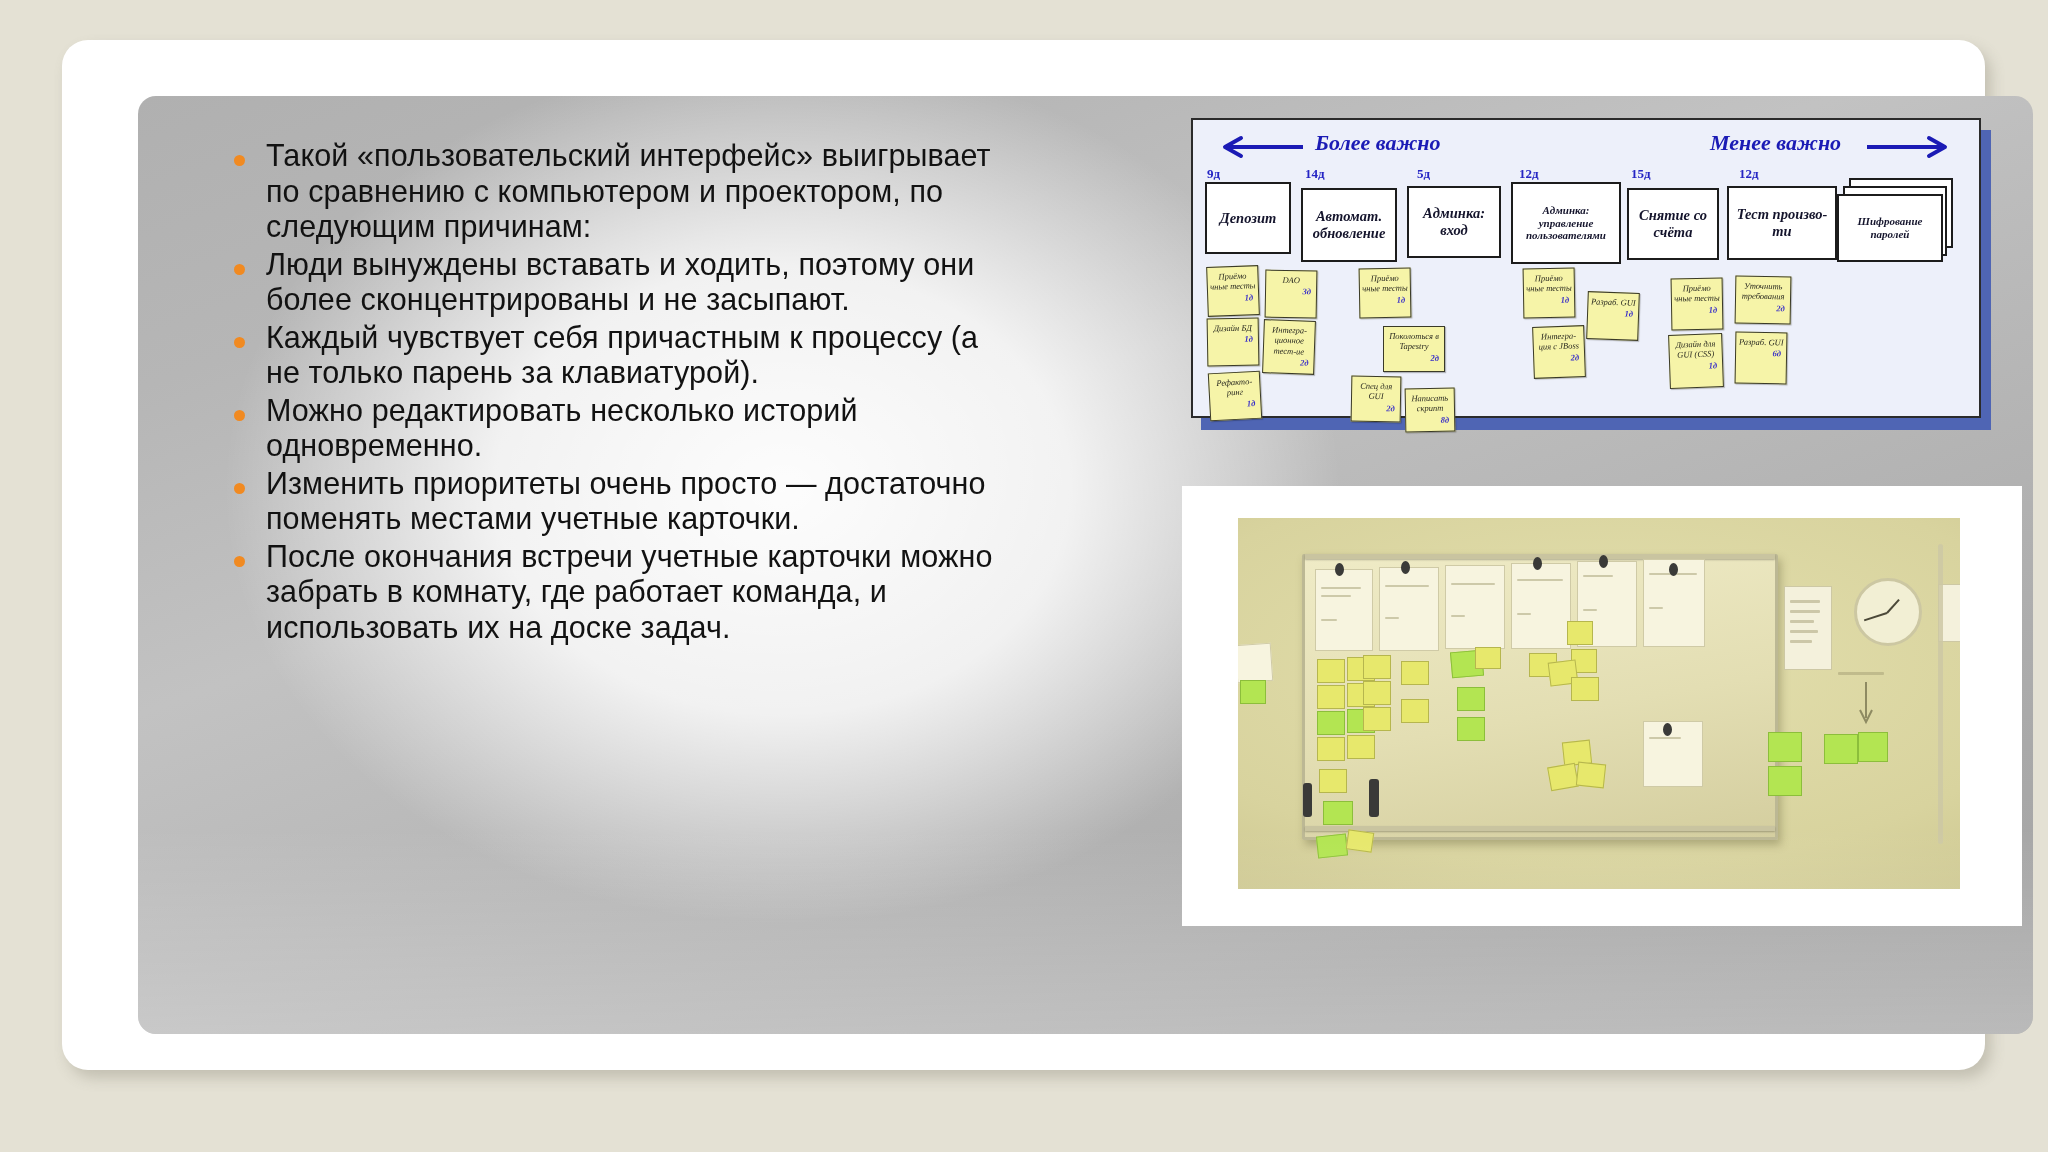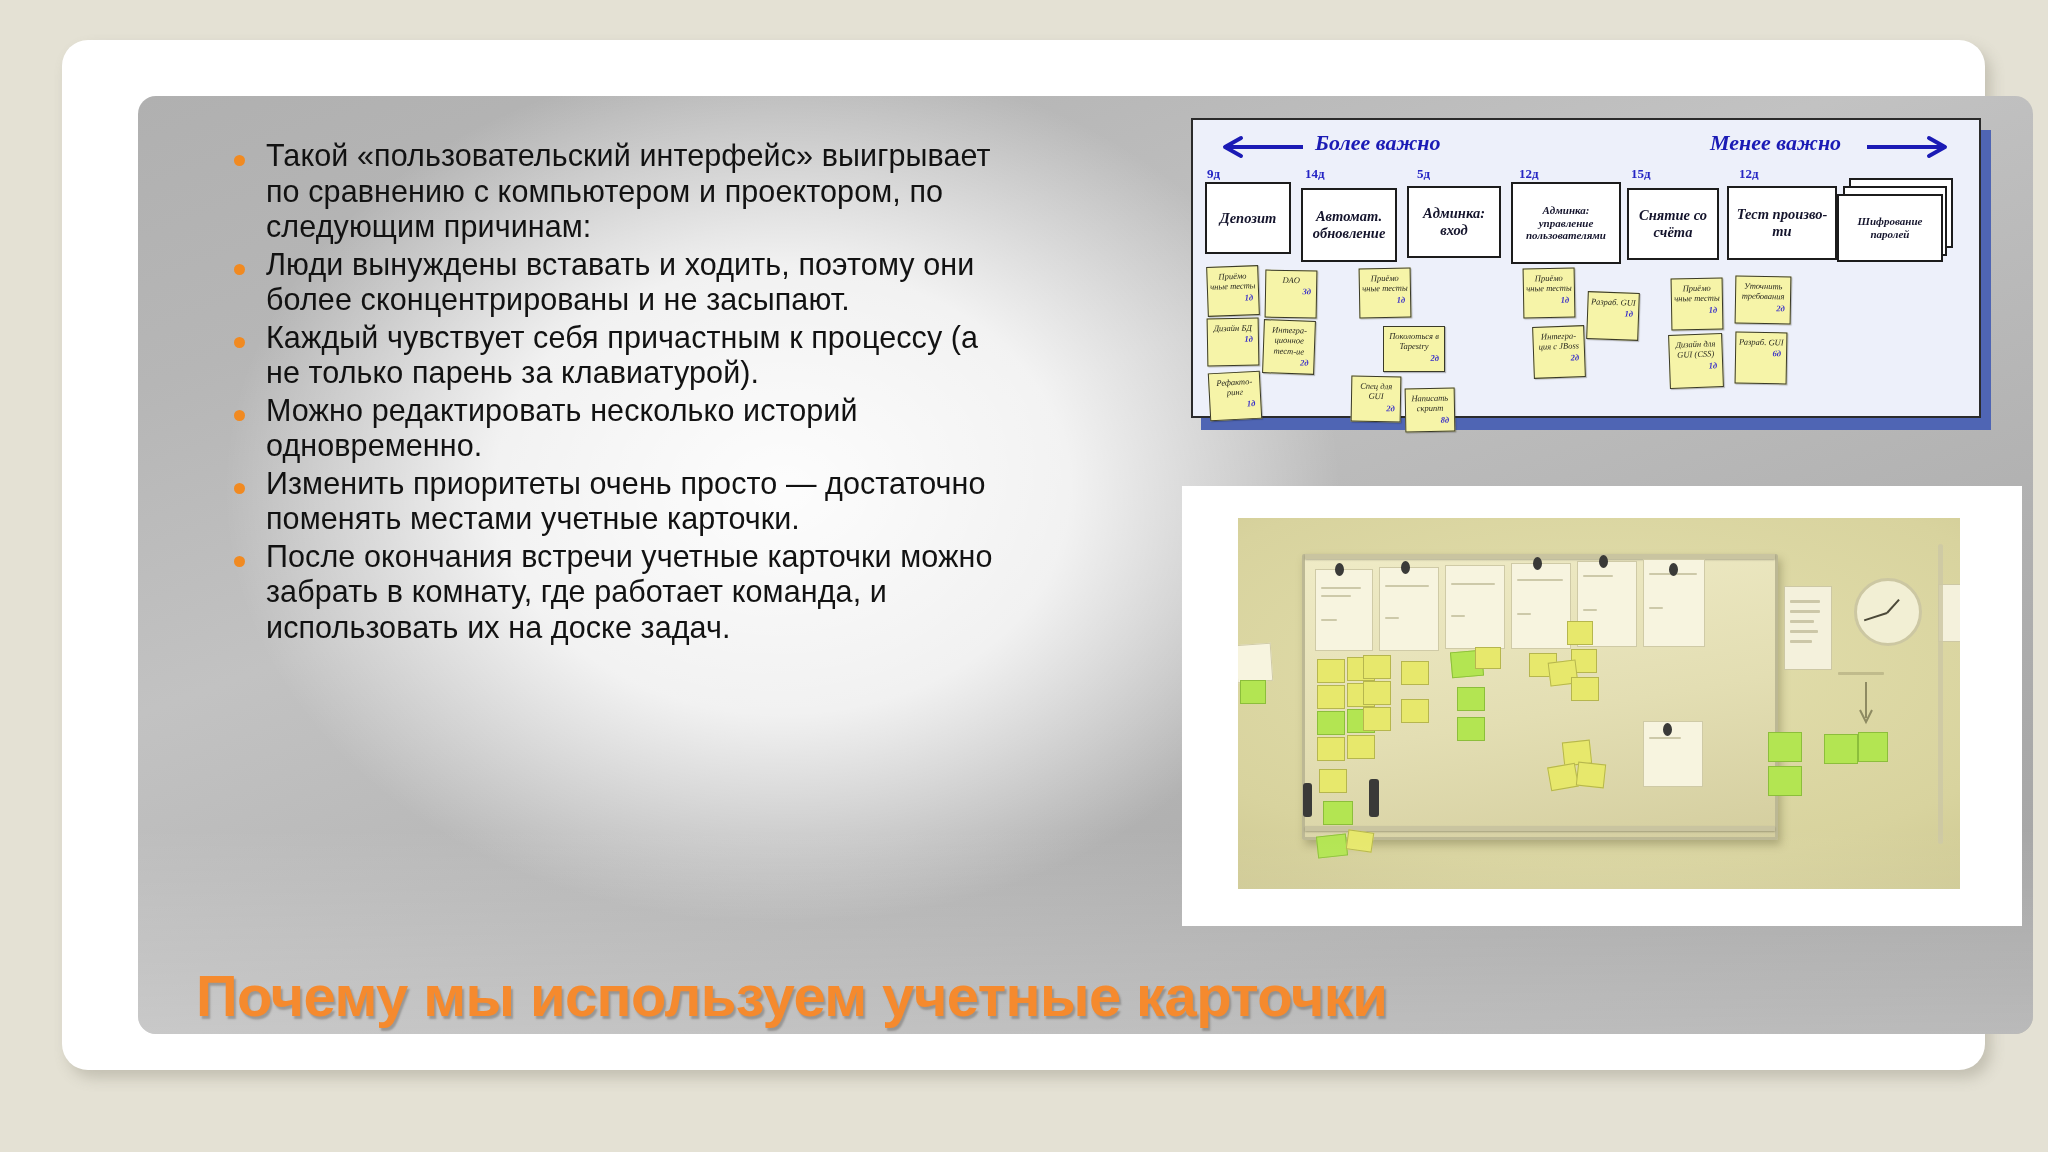--- a/index.html
+++ b/index.html
@@ -366,16 +366,15 @@
 
           <div class="marker" style="left:700px;top:26px;width:5px;height:300px;background:#CDC8A4;opacity:.85;"></div>
 
           <div class="paper" style="left:-2px;top:126px;width:34px;height:36px;transform:rotate(-4deg);"></div>
           <div class="sticky g" style="left:2px;top:162px;width:24px;height:22px;"></div>
         </div>
       </div>
 
     </div>
 
-    <div class="slide-title">Почему мы используем учетные карточки</div>
 
   </div>
 </div>
 
 </body></html>

